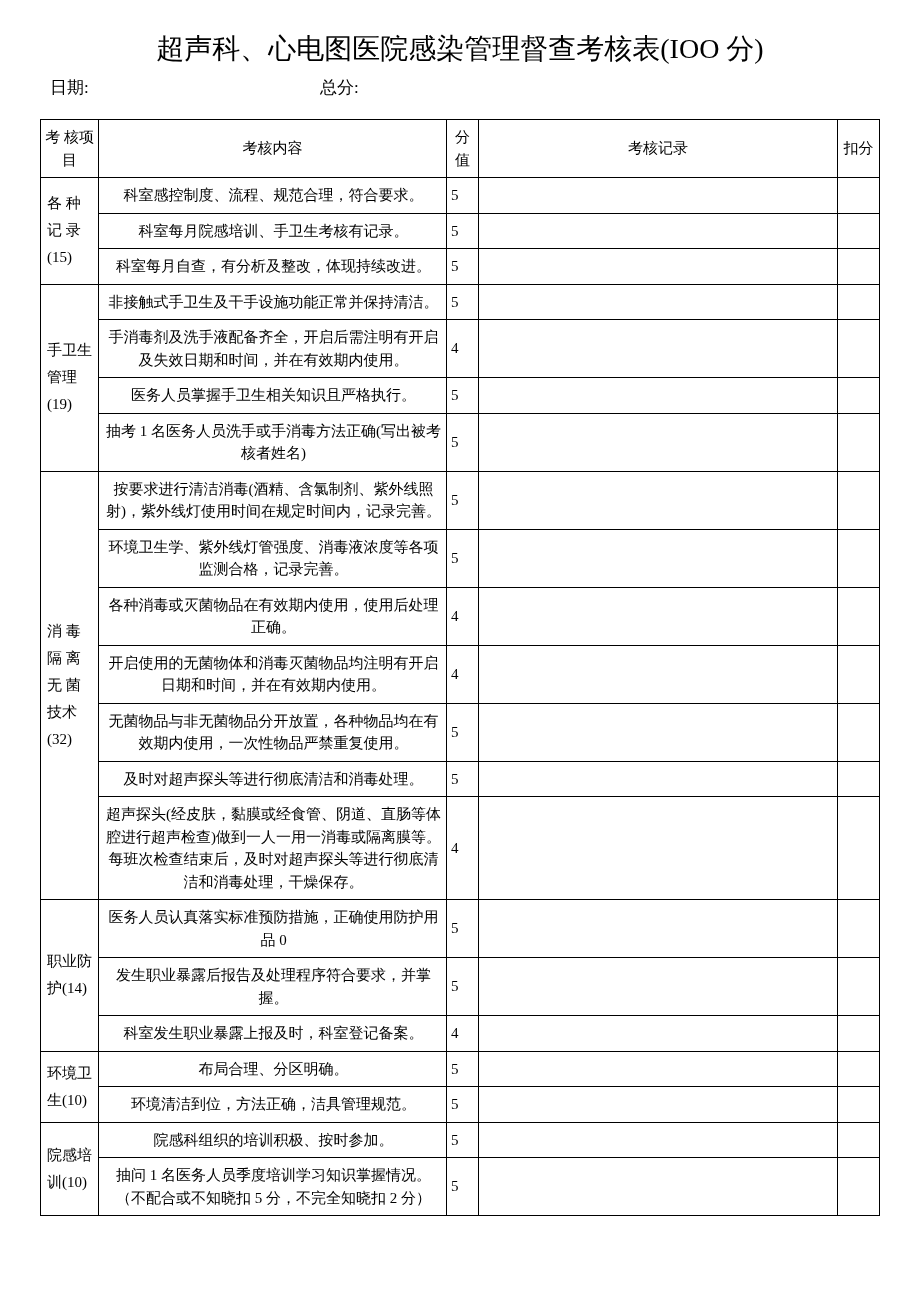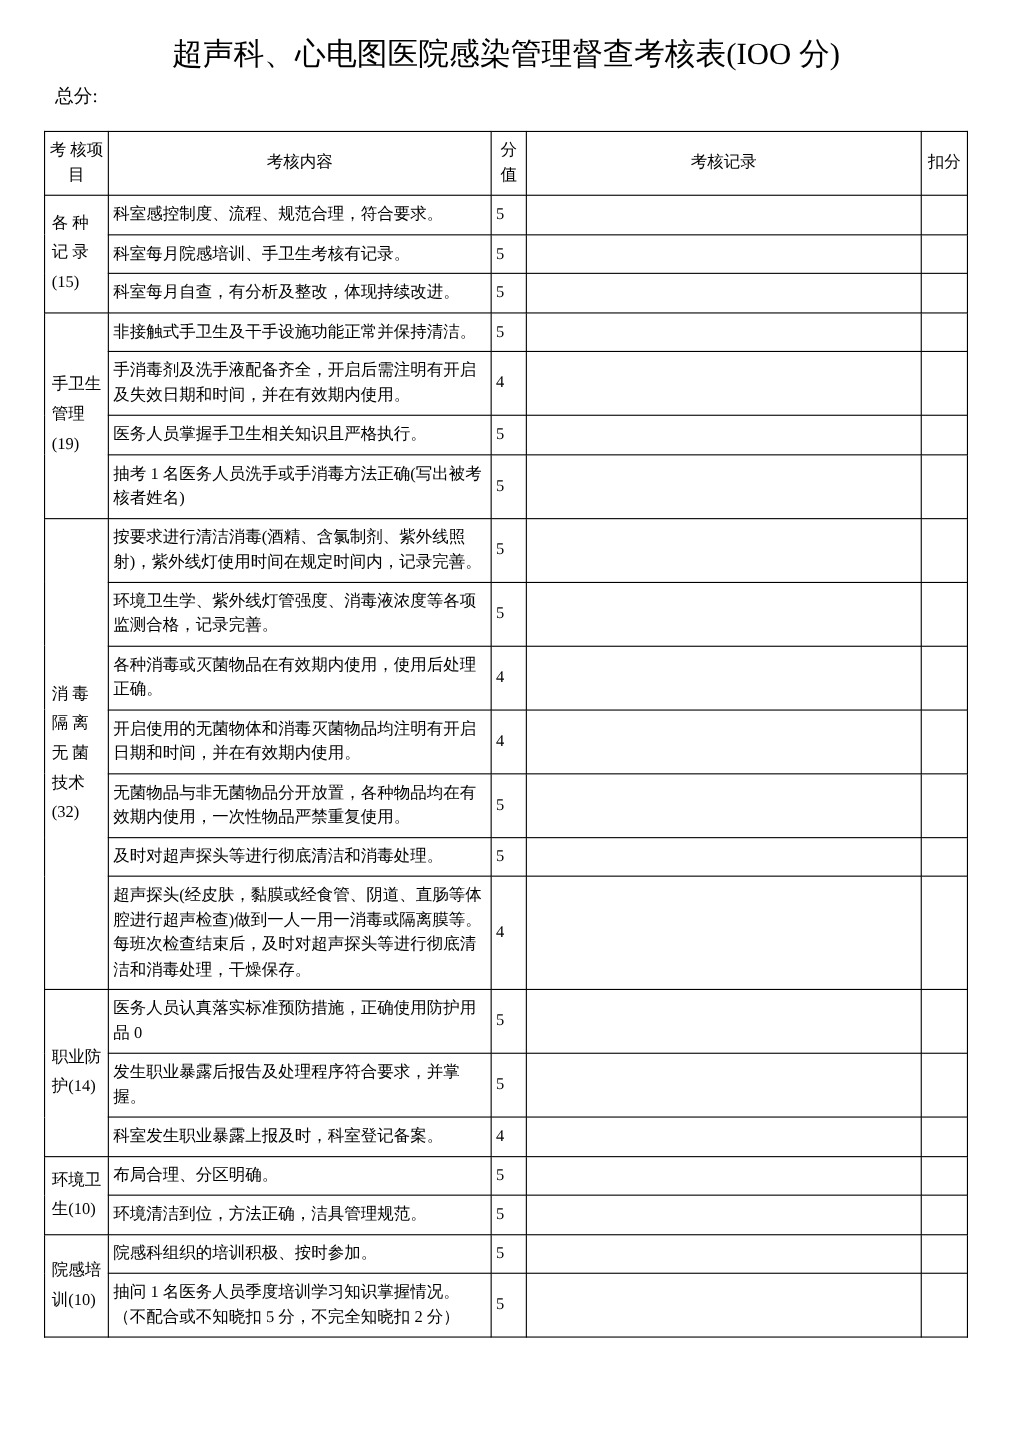--- a/index.html
+++ b/index.html
@@ -34,36 +34,37 @@
     }
     th, td {
       border: 1px solid #000;
       padding: 6px 4px;
       vertical-align: middle;
       line-height: 1.5;
       font-weight: normal;
     }
     th { text-align: center; }
     .col-cat { width: 58px; text-align: justify; text-align-last: justify; padding: 6px 6px; }
-    .col-content { width: 348px; text-align: left; padding: 6px 2px 6px 4px; }
+    .col-content { width: 348px; text-align: center; padding: 6px 2px 6px 4px; }
     .col-score { width: 32px; text-align: left; padding: 6px 4px; }
     .col-record { width: auto; }
     .col-deduct { width: 42px; text-align: center; }
     .cat-cell {
       text-align: left;
       padding: 6px 6px;
       line-height: 1.8;
     }
   </style>
 </head>
 <body>
 
 <div class="title">超声科、心电图医院感染管理督查考核表(IOO 分)</div>
 
 <div class="meta-row">
+  <div class="meta-item-1">日期:</div>
   <div class="meta-item-3">总分:</div>
 </div>
 
 <table>
   <colgroup>
     <col class="col-cat">
     <col class="col-content">
     <col class="col-score">
     <col class="col-record">
     <col class="col-deduct">

